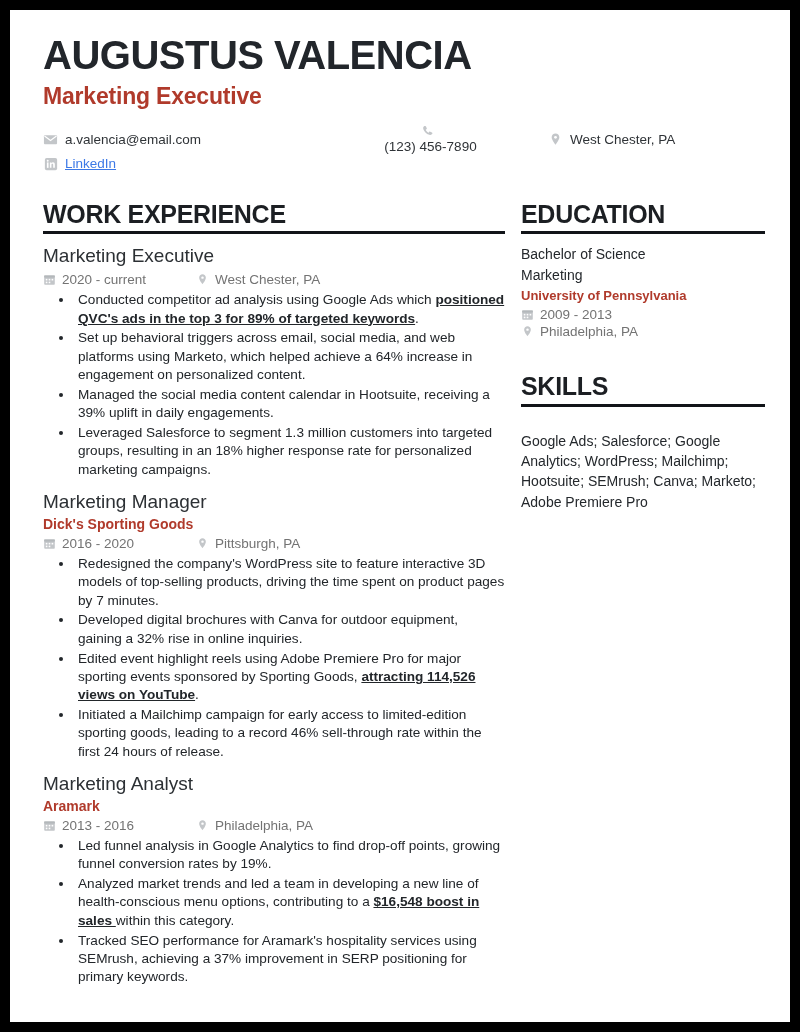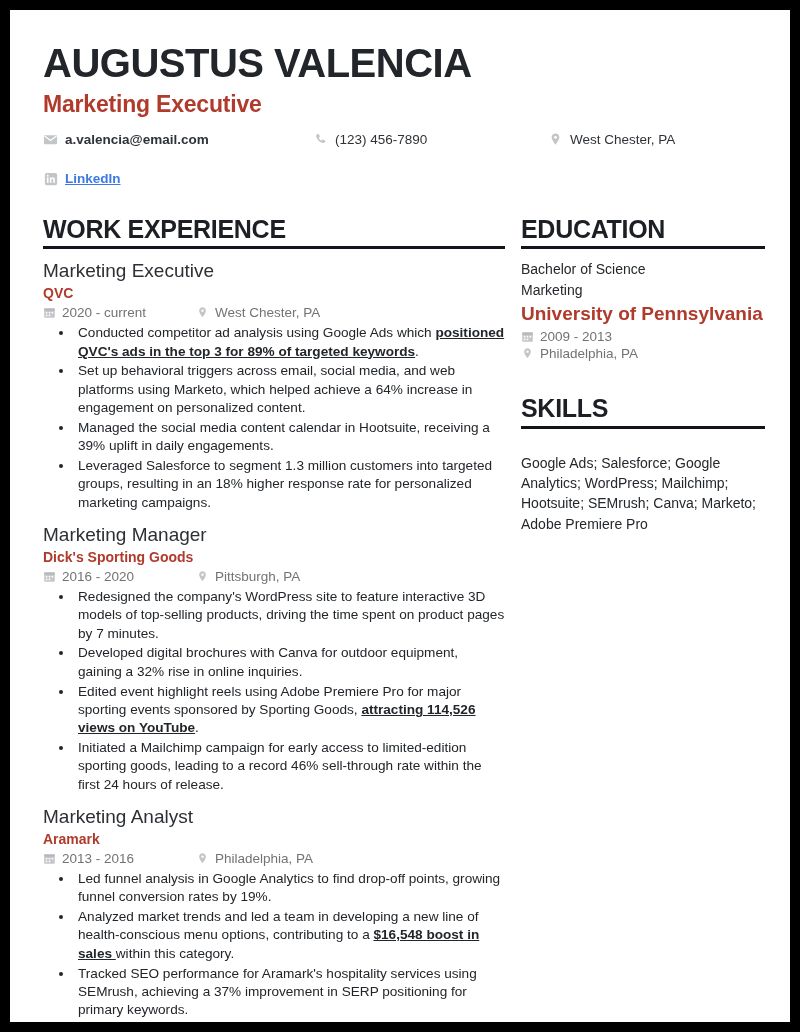--- a/index.html
+++ b/index.html
@@ -15,21 +15,21 @@
     position: absolute;
     left: 10px;
     top: 10px;
     width: 780px;
     height: 1012px;
     background: #ffffff;
     overflow: hidden;
   }
 
   .inner {
-    padding: 32px 26px 0 33px;
+    padding: 24px 26px 0 33px;
   }
 
   
   .name {
     font-size: 40px;
     font-weight: bold;
     letter-spacing: -0.5px;
     color: #22262b;
     line-height: 1.08;
     white-space: nowrap;
@@ -41,30 +41,30 @@
     color: #b03a2b;
     margin-top: 6px;
     letter-spacing: -0.2px;
   }
 
   .contact-row {
     display: flex;
     align-items: center;
     margin-top: 14px;
   }
-  .contact-row.second { margin-top: 24px; }
+  .contact-row.second { margin-top: 2px; }
 
   .contact-item {
     display: flex;
     align-items: center;
     font-size: 13.5px;
     color: #2f3337;
   }
-  .c1 { width: 270px; font-weight: bold; }
-  .c2 { width: 235px; }
+  .c1 { width: 270px; }
+  .c2 { width: 235px; flex-direction: column; }
 
   .contact-item .ico {
     width: 15px;
     height: 15px;
     margin-right: 7px;
     flex: 0 0 15px;
     display: flex;
     align-items: center;
     justify-content: center;
   }
@@ -152,21 +152,21 @@
     text-decoration: underline;
   }
 
   
   .edu-line {
     font-size: 14px;
     color: #24282c;
     line-height: 1.5;
   }
   .edu-school {
-    font-size: 19px;
+    font-size: 13px;
     font-weight: bold;
     color: #b03a2b;
     margin-top: 2px;
   }
   .edu-meta { margin-top: 4px; }
   .edu-meta .meta-item { margin-bottom: 2px; }
 
   .skills-block { margin-top: 34px; }
   .skills-text {
     font-size: 14px;
@@ -230,21 +230,20 @@
     </div>
 
     <div class="body">
 
       <div class="col-left">
         <div class="section-title">WORK EXPERIENCE</div>
         <div class="section-rule"></div>
         <div id="work-entries">
             <div class="entry first">
               <div class="entry-role">Marketing Executive</div>
-              <div class="entry-company">QVC</div>
               <div class="meta-row">
                 <div class="meta-item meta-date">
                   <span class="ico">
                     <svg width="13" height="13" viewBox="0 0 16 16">
                       <rect x="1.5" y="3" width="13" height="11.5" rx="1" fill="#c3c6c9"></rect>
                       <rect x="1.5" y="3" width="13" height="2.6" fill="#b4b8bb"></rect>
                       <rect x="3.4" y="7.2" width="2" height="2" fill="#ffffff"></rect>
                       <rect x="7" y="7.2" width="2" height="2" fill="#ffffff"></rect>
                       <rect x="10.6" y="7.2" width="2" height="2" fill="#ffffff"></rect>
                       <rect x="3.4" y="10.6" width="2" height="2" fill="#ffffff"></rect>

